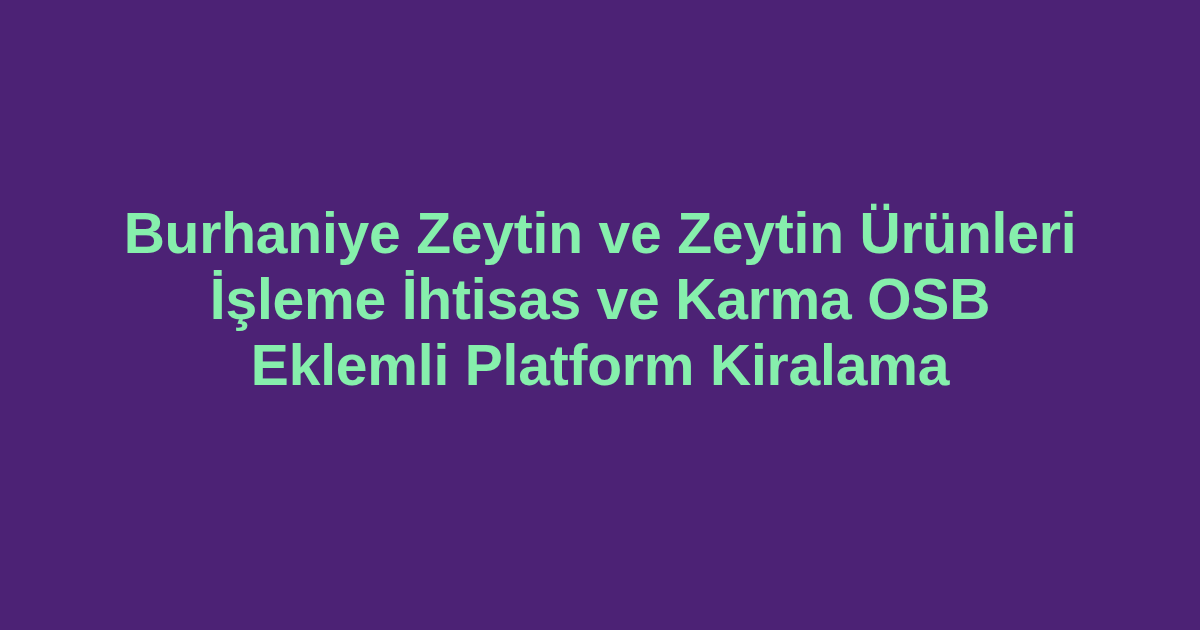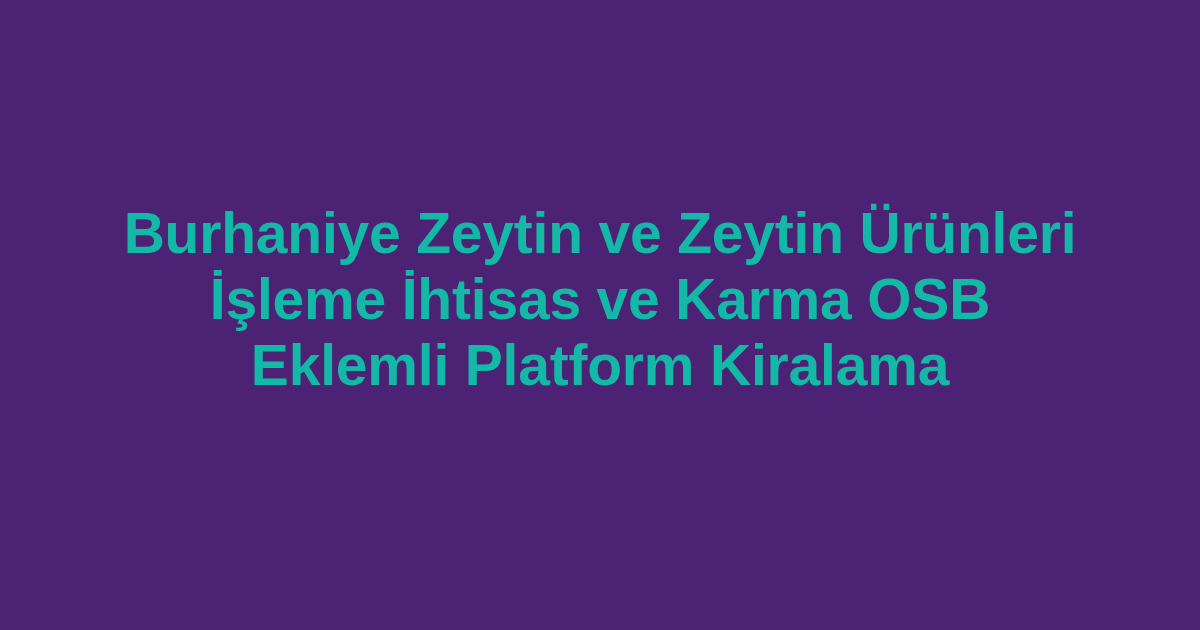--- a/index.html
+++ b/index.html
@@ -38,21 +38,21 @@
     padding: 0 8px;
     margin: 0;
     
     transform: translateY(-16px);
     text-align: center;
   }
 
   .og-title {
     margin: 0;
     padding: 0;
-    color: #14b8a6;
+    color: #86efac;
     font-family: "Liberation Sans", "DejaVu Sans", sans-serif;
     font-size: 57px;
     line-height: 66px;
     font-weight: 700;
     letter-spacing: -0.2px;
     text-align: center;
     word-wrap: break-word;
     overflow-wrap: break-word;
     text-rendering: optimizeLegibility;
   }

